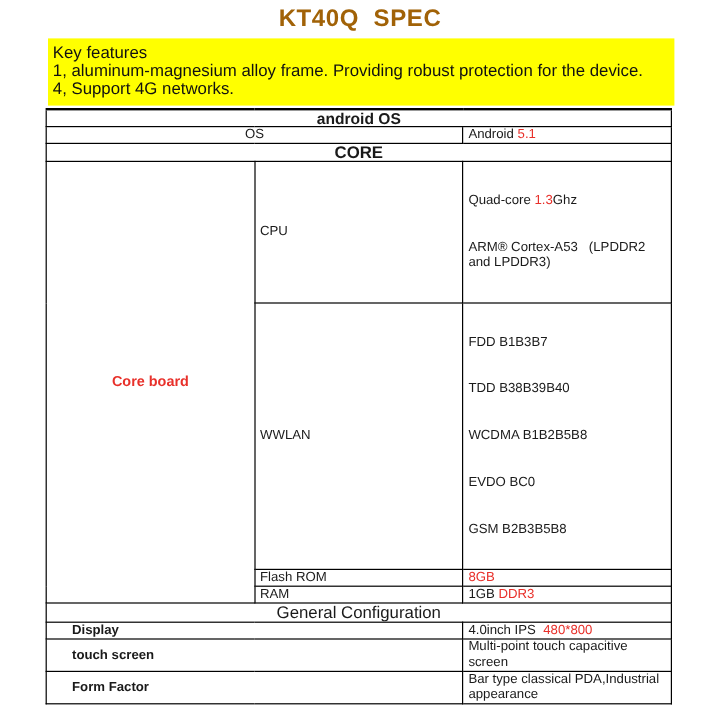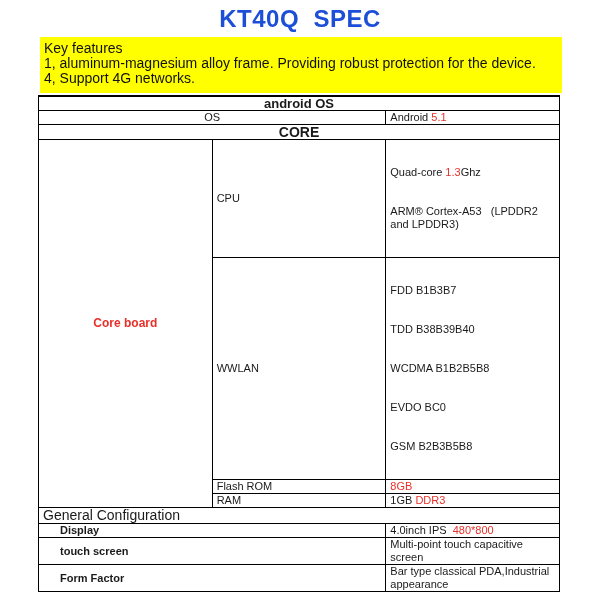--- a/index.html
+++ b/index.html
@@ -3,21 +3,21 @@
 <meta charset="utf-8">
 <style>
   :root{ --red:#e8302a; --highlight:#ffff00; }
   *{ box-sizing:border-box; }
   html,body{ margin:0; padding:0; }
   body{
     width:600px; height:600px; overflow:hidden; background:#ffffff;
     font-family:"Liberation Sans","DejaVu Sans",sans-serif; color:#1a1a1a;
   }
   .page-title{
-    text-align:center; font-size:24px; font-weight:bold; color:#1d4ed8;
+    text-align:center; font-size:20px; font-weight:bold; color:#a16207;
     margin-top:5px; white-space:pre; letter-spacing:0.5px;
   }
   .features{
     background:var(--highlight,#ffff00);
     margin:4px 38px 2px 40px;
     padding:4px 4px 6px 4px;
     font-size:14px; line-height:15.2px; color:#111;
   }
   .features .line{ white-space:pre-wrap; }
   table.spec{
@@ -28,21 +28,21 @@
   table.spec{ border-top:2px solid #000; }
   td{
     border:1px solid #000; padding:0 4px; vertical-align:middle;
     overflow:hidden; white-space:pre-wrap;
   }
   td.c1{ width:85px;margin-left:11px; }
   td.c2{ width:89px; }
   td.c3{ width:348px; }
   .sec{ text-align:center; font-weight:bold; font-size:13px; height:15px; }
   .sec-big{ font-size:14px; }
-  .sec-plain{ text-align:left; font-weight:normal; font-size:14px; height:16px; }
+  .sec-plain{ text-align:center; font-weight:normal; font-size:14px; height:16px; }
   .lbl{ font-weight:bold;padding-left:21px; }
   .ctr{ text-align:center; }
   .red{ color:var(--red,#e8302a); }
   .group-red{ color:var(--red,#e8302a); font-weight:bold; font-size:12px; text-align:center; }
   .r-os td{ height:13px; }
   .r-cpu td{ height:27px; }
   .r-wwlan td{ height:64px; }
   .r-sm td{ height:13px; }
 </style>
 </head>

